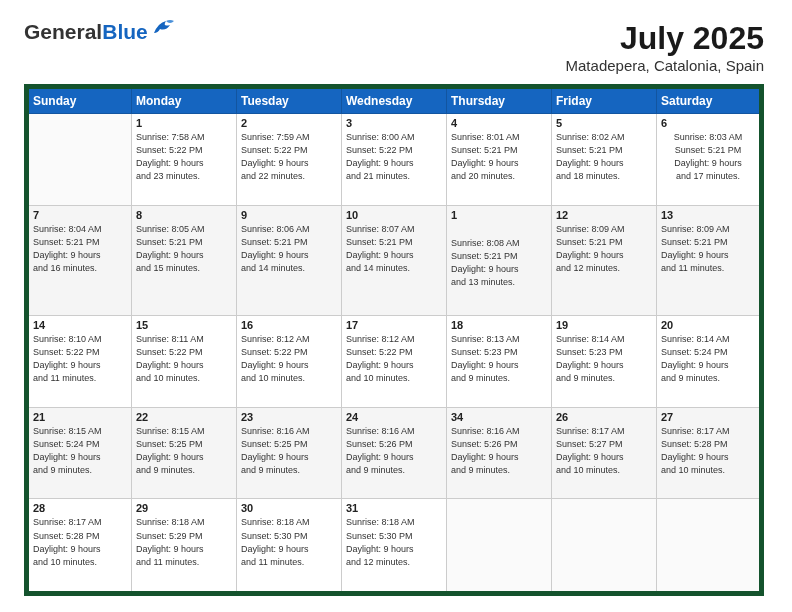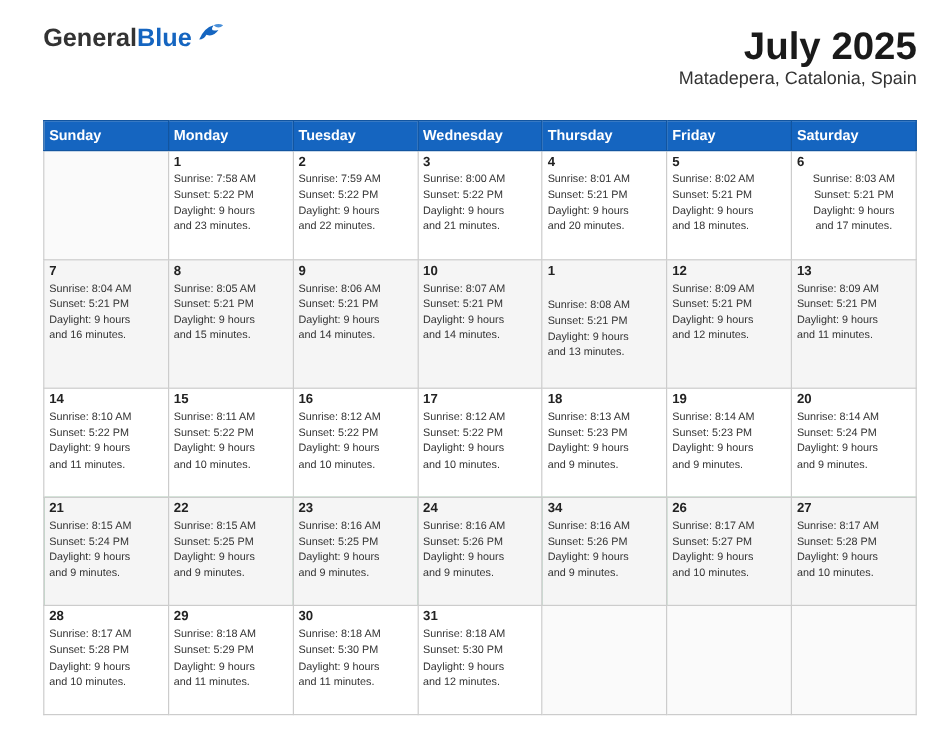--- a/index.html
+++ b/index.html
@@ -6,24 +6,23 @@
     body {
       width: 792px;
       height: 612px;
       font-family: Arial, sans-serif;
       background: #fff;
       overflow: hidden;
     }
     .page {
       width: 788px;
       height: 612px;
-      padding: 20px 24px 16px 36px;
+      padding: 20px 24px 16px 24px;
       display: flex;
       flex-direction: column;
-      gap: 16px;
     }
     .header {
       display: flex;
       justify-content: space-between;
       align-items: flex-start;
       margin-bottom: 10px;
     }
     .logo {
       display: flex;
       flex-direction: column;
@@ -36,21 +35,21 @@
       font-size: 32px;
       font-weight: bold;
       color: #1a1a1a;
     }
     .location {
       font-size: 15px;
       color: #333;
     }
     .calendar {
       flex: 1;
-      border: 1px solid #14532d;
+      border: 5px solid #14532d;
       border-collapse: collapse;
       width: 100%;
       table-layout: fixed;
     }
     .calendar th {
       background: #1565c0;
       color: #fff;
       font-size: 12px;
       font-weight: bold;
       padding: 5px 4px;

